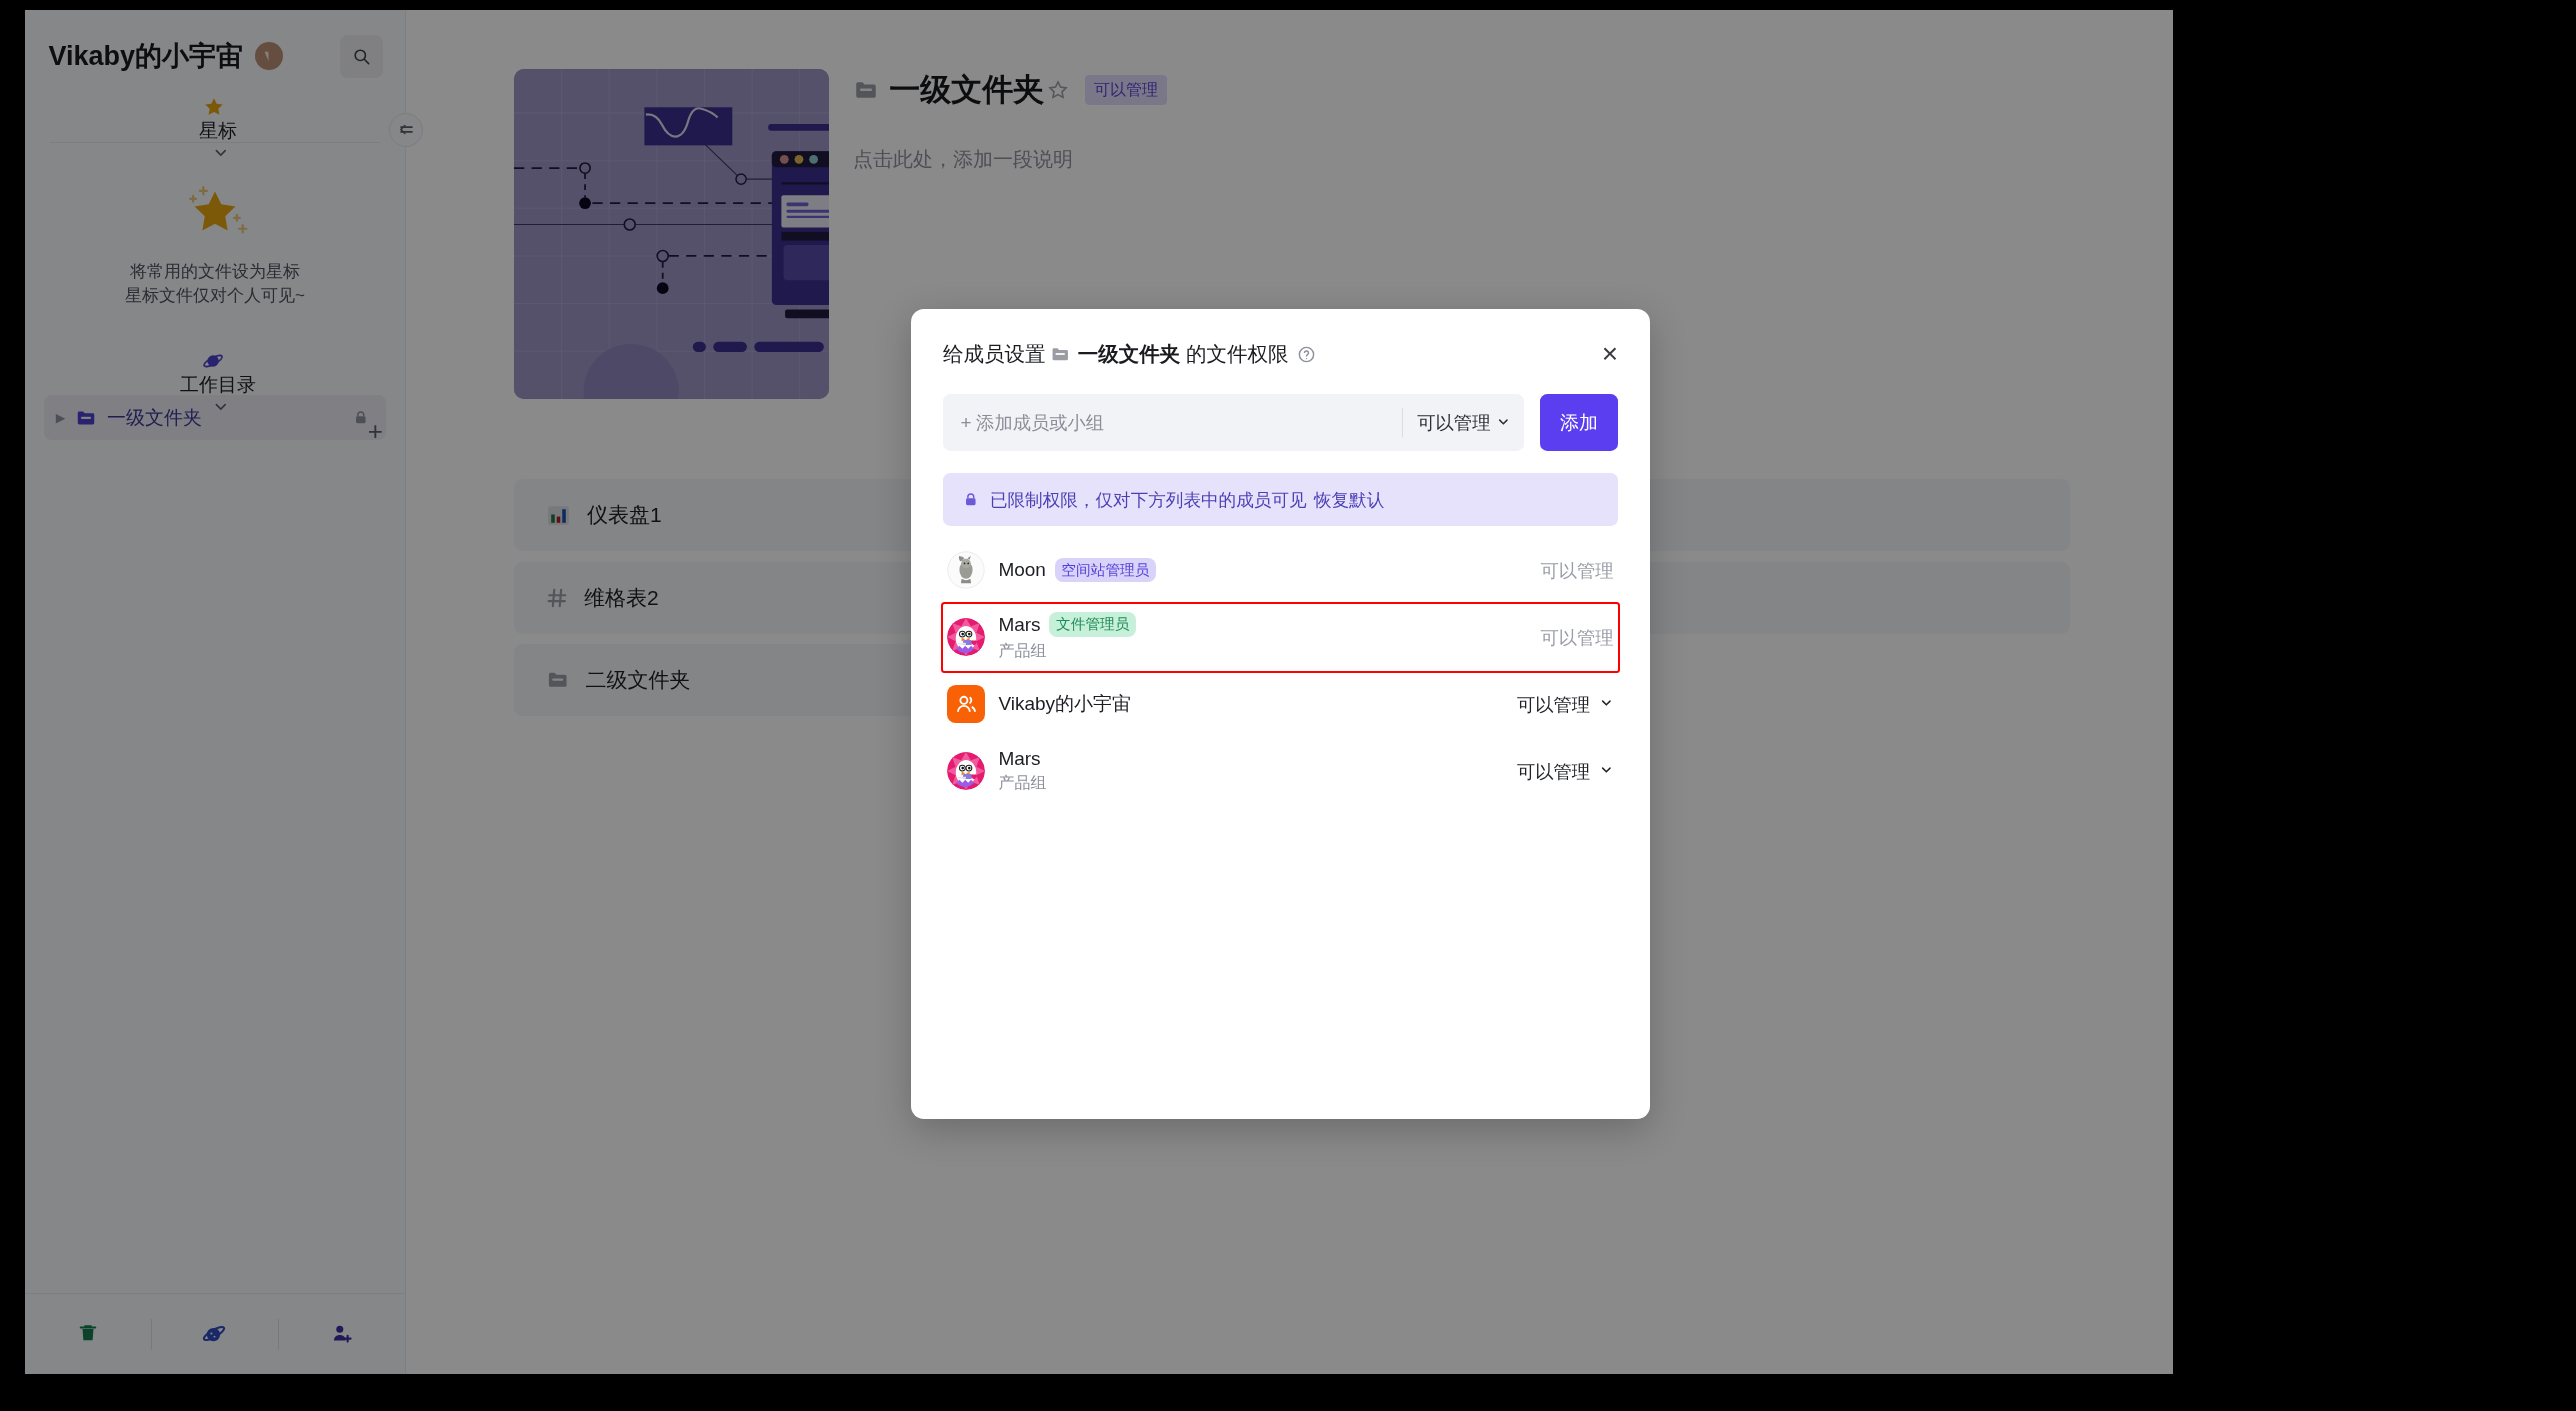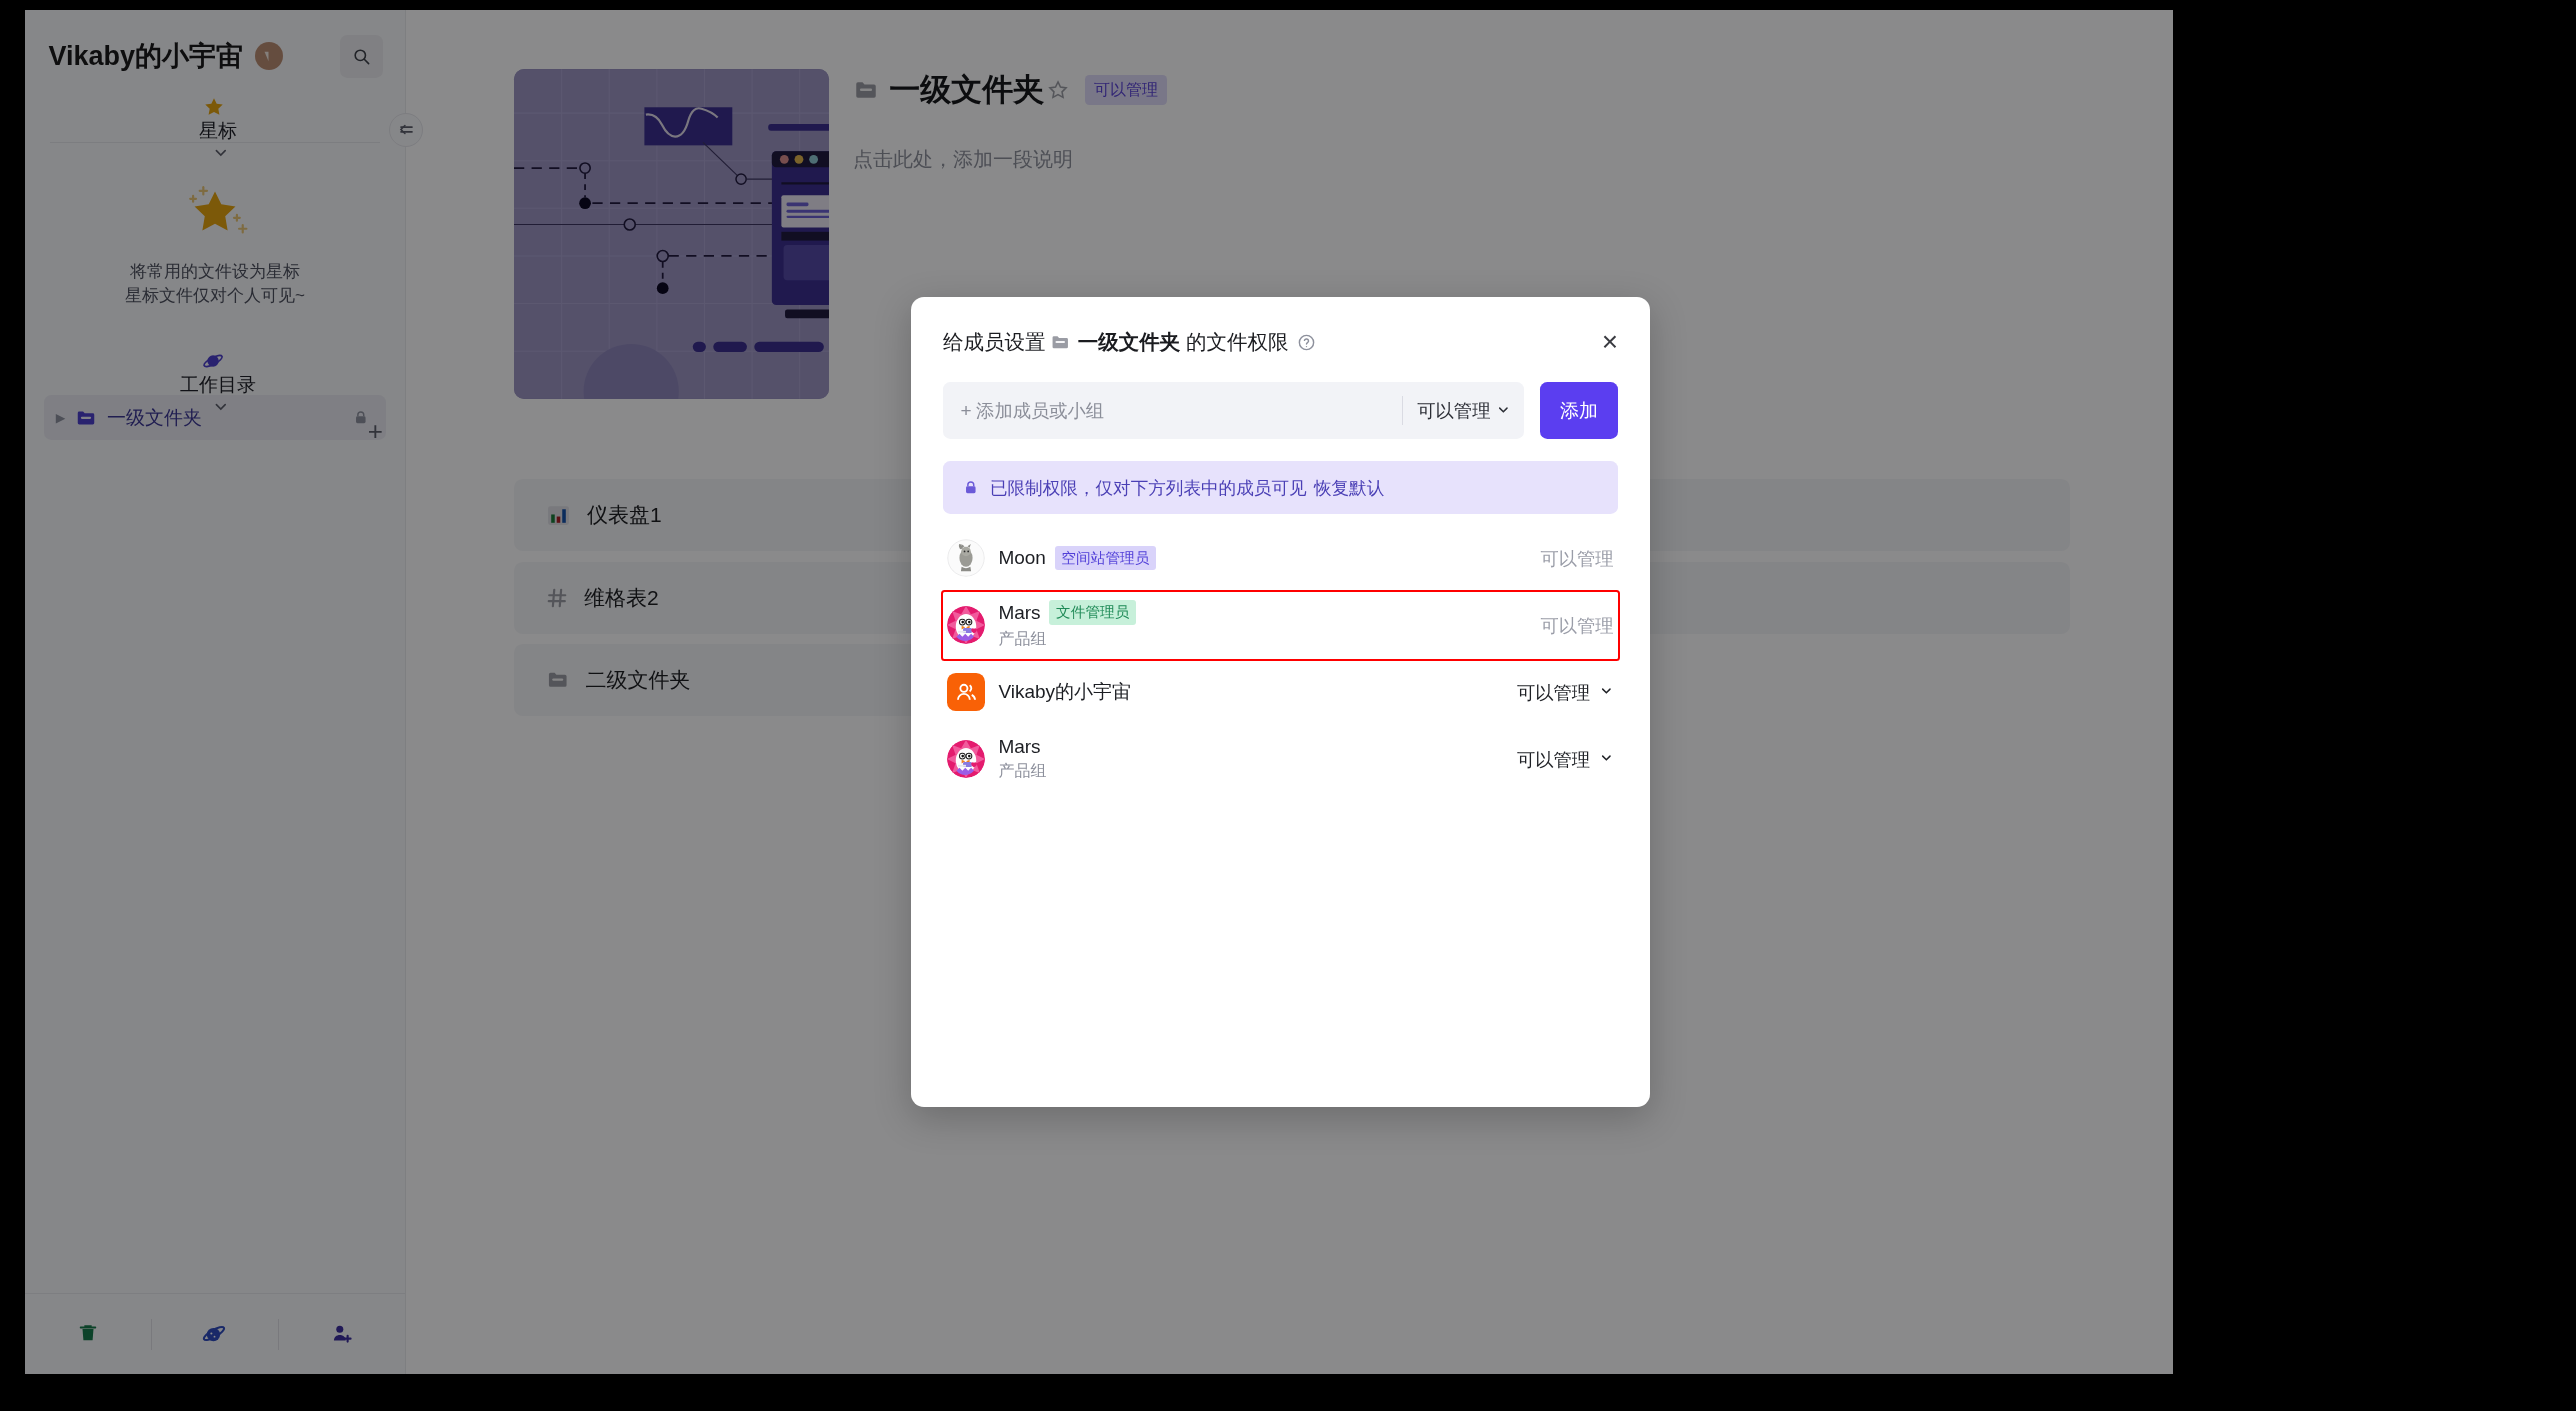--- a/index.html
+++ b/index.html
@@ -158,21 +158,21 @@
     background: #f1f2f6;
     padding: 0 32px;
   }
   .fg-cell.empty { background: transparent; }
   .fg-cell .fi { margin-right: 16px; display: flex; }
   .fg-cell .fname { font-size: 21px; color: #1e2024; }
 
   
   #modal {
     position: absolute;
-    left: 886px; top: 287px;
+    left: 886px; top: 299px;
     width: 739px; height: 810px;
     background: #fff;
     border-radius: 13px;
     z-index: 100;
     box-shadow: 0 10.3px 37px rgba(0,0,0,0.22);
     overflow: hidden;
   }
   #modal-head {
     display: flex; align-items: center;
     padding: 31px 32px 0 32px;
@@ -252,21 +252,21 @@
     border-radius: 50%;
     overflow: hidden;
     display: flex; align-items: center; justify-content: center;
   }
   .m-avatar.sq { border-radius: 8.8px; background: #f96106; }
   .m-info { display: flex; flex-direction: column; justify-content: center; }
   .m-top { display: flex; align-items: center; }
   .m-name { font-size: 19px; color: #1c1e23; }
   .m-tag {
     margin-left: 8.8px; font-size: 14.7px;
-    border-radius: 3px; padding: 2.9px 6.6px;
+    border-radius: 8px; padding: 2.9px 6.6px;
   }
   .m-tag.purple { background: #d9d3fa; color: #5240d8; }
   .m-tag.green  { background: #c7f0da; color: #1f8a57; }
   .m-sub { font-size: 16px; color: #8d909c; margin-top: 3.7px; }
   .m-perm {
     margin-left: auto;
     display: flex; align-items: center;
     font-size: 18.3px;
   }
   .m-perm.muted { color: #9a9da8; }

